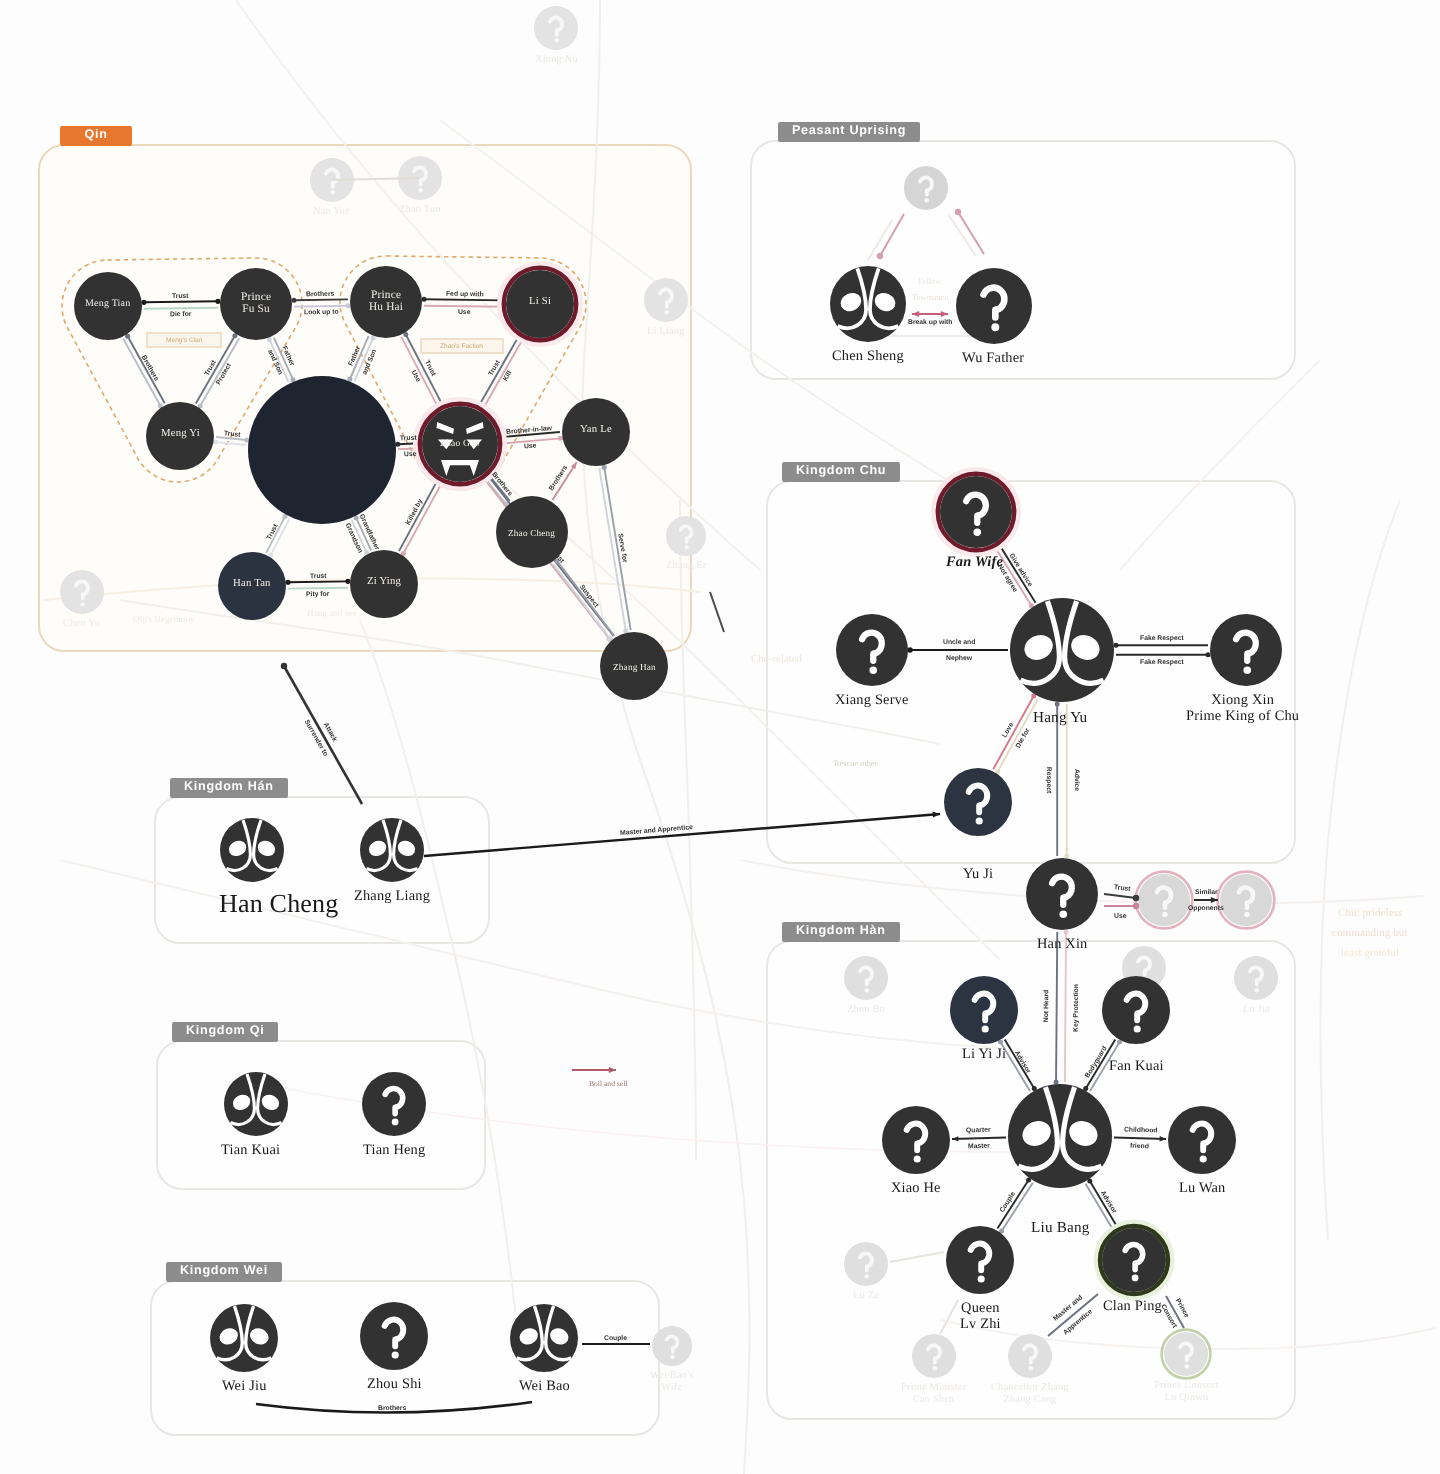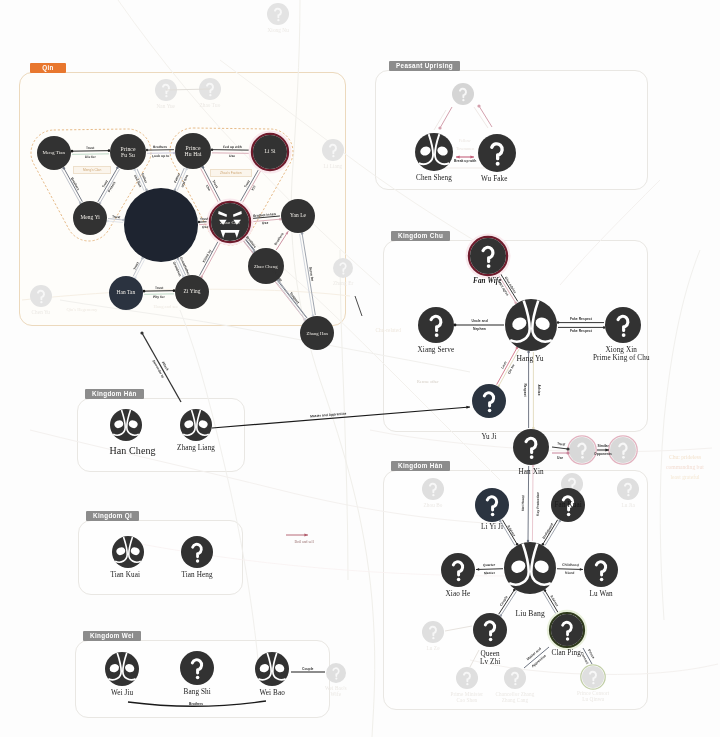--- a/index.html
+++ b/index.html
@@ -690,34 +690,34 @@
     <div class="nodelabel inside" style="font-size: 5.67px; left: 184.5px; top: 145px;">Prince<div>Hu Hai</div></div>
     <div class="nodelabel inside" style="font-size: 5.36px; left: 264.5px; top: 149px;">Li Si</div>
     <div class="nodelabel inside" style="font-size: 5.36px; left: 80.5px; top: 215px;">Meng Yi</div>
     <div class="nodelabel inside" style="font-size: 4.8px; left: 220px; top: 219.5px;">Zhao Gao</div>
     <div class="nodelabel inside" style="font-size: 5.36px; left: 290px; top: 213px;">Yan Le</div>
     <div class="nodelabel inside" style="font-size: 4.6px; left: 254px; top: 263.5px;">Zhao Cheng</div>
     <div class="nodelabel inside" style="font-size: 5.36px; left: 116.5px; top: 290px;">Han Tan</div>
     <div class="nodelabel inside" style="font-size: 5.36px; left: 183.5px; top: 289px;">Zi Ying</div>
     <div class="nodelabel inside" style="font-size: 4.6px; left: 306.5px; top: 330.5px;">Zhang Han</div>
     <div class="nodelabel" style="font-size: 7.2px; left: 416px; top: 175px;">Chen Sheng</div>
-    <div class="nodelabel" style="font-size: 7.2px; left: 481px; top: 176px;">Wu Fake</div>
+    <div class="nodelabel" style="font-size: 7.2px; left: 481px; top: 176px;">Wu Father</div>
     <div class="nodelabel" style="font-size: 7.2px; font-style: italic; font-weight: bold; left: 473px; top: 278px;">Fan Wife</div>
     <div class="nodelabel" style="font-size: 7.2px; left: 417.5px; top: 347px;">Xiang Serve</div>
     <div class="nodelabel" style="font-size: 7.6px; left: 516.5px; top: 355px;">Hang Yu</div>
     <div class="nodelabel" style="font-size: 7.2px; left: 593px; top: 347px;">Xiong Xin<div>Prime King of Chu</div></div>
     <div class="nodelabel" style="font-size: 7.2px; left: 481.5px; top: 434px;">Yu Ji</div>
-    <div class="nodelabel" style="font-size: 10px; left: 109.5px; top: 445px;">Han Cheng</div>
+    <div class="nodelabel" style="font-size: 13px; left: 109.5px; top: 445px;">Han Cheng</div>
     <div class="nodelabel" style="font-size: 7.2px; left: 177px; top: 445px;">Zhang Liang</div>
     <div class="nodelabel" style="font-size: 7.2px; left: 110.5px; top: 572px;">Tian Kuai</div>
     <div class="nodelabel" style="font-size: 7.2px; left: 181.5px; top: 572px;">Tian Heng</div>
     <div class="nodelabel" style="font-size: 7.2px; left: 111px; top: 690px;">Wei Jiu</div>
-    <div class="nodelabel" style="font-size: 7.2px; left: 183.5px; top: 689px;">Bang Shi</div>
+    <div class="nodelabel" style="font-size: 7.2px; left: 183.5px; top: 689px;">Zhou Shi</div>
     <div class="nodelabel" style="font-size: 7.2px; left: 259.5px; top: 690px;">Wei Bao</div>
     <div class="nodelabel" style="font-size: 7.2px; left: 518.5px; top: 469px;">Han Xin</div>
     <div class="nodelabel" style="font-size: 7.2px; left: 481px; top: 524px;">Li Yi Ji</div>
-    <div class="nodelabel" style="font-size: 7.2px; left: 554.5px; top: 502px;">Fan Kuai</div>
+    <div class="nodelabel" style="font-size: 7.2px; left: 554.5px; top: 530px;">Fan Kuai</div>
     <div class="nodelabel" style="font-size: 7.6px; left: 515.5px; top: 610px;">Liu Bang</div>
     <div class="nodelabel" style="font-size: 7.2px; left: 445.5px; top: 591px;">Xiao He</div>
     <div class="nodelabel" style="font-size: 7.2px; left: 589.5px; top: 591px;">Lu Wan</div>
     <div class="nodelabel" style="font-size: 7.2px; left: 480px; top: 651px;">Queen<div>Lv Zhi</div></div>
     <div class="nodelabel" style="font-size: 7.2px; left: 551.5px; top: 650px;">Clan Ping</div>
   </div>
 
 </body></html>

